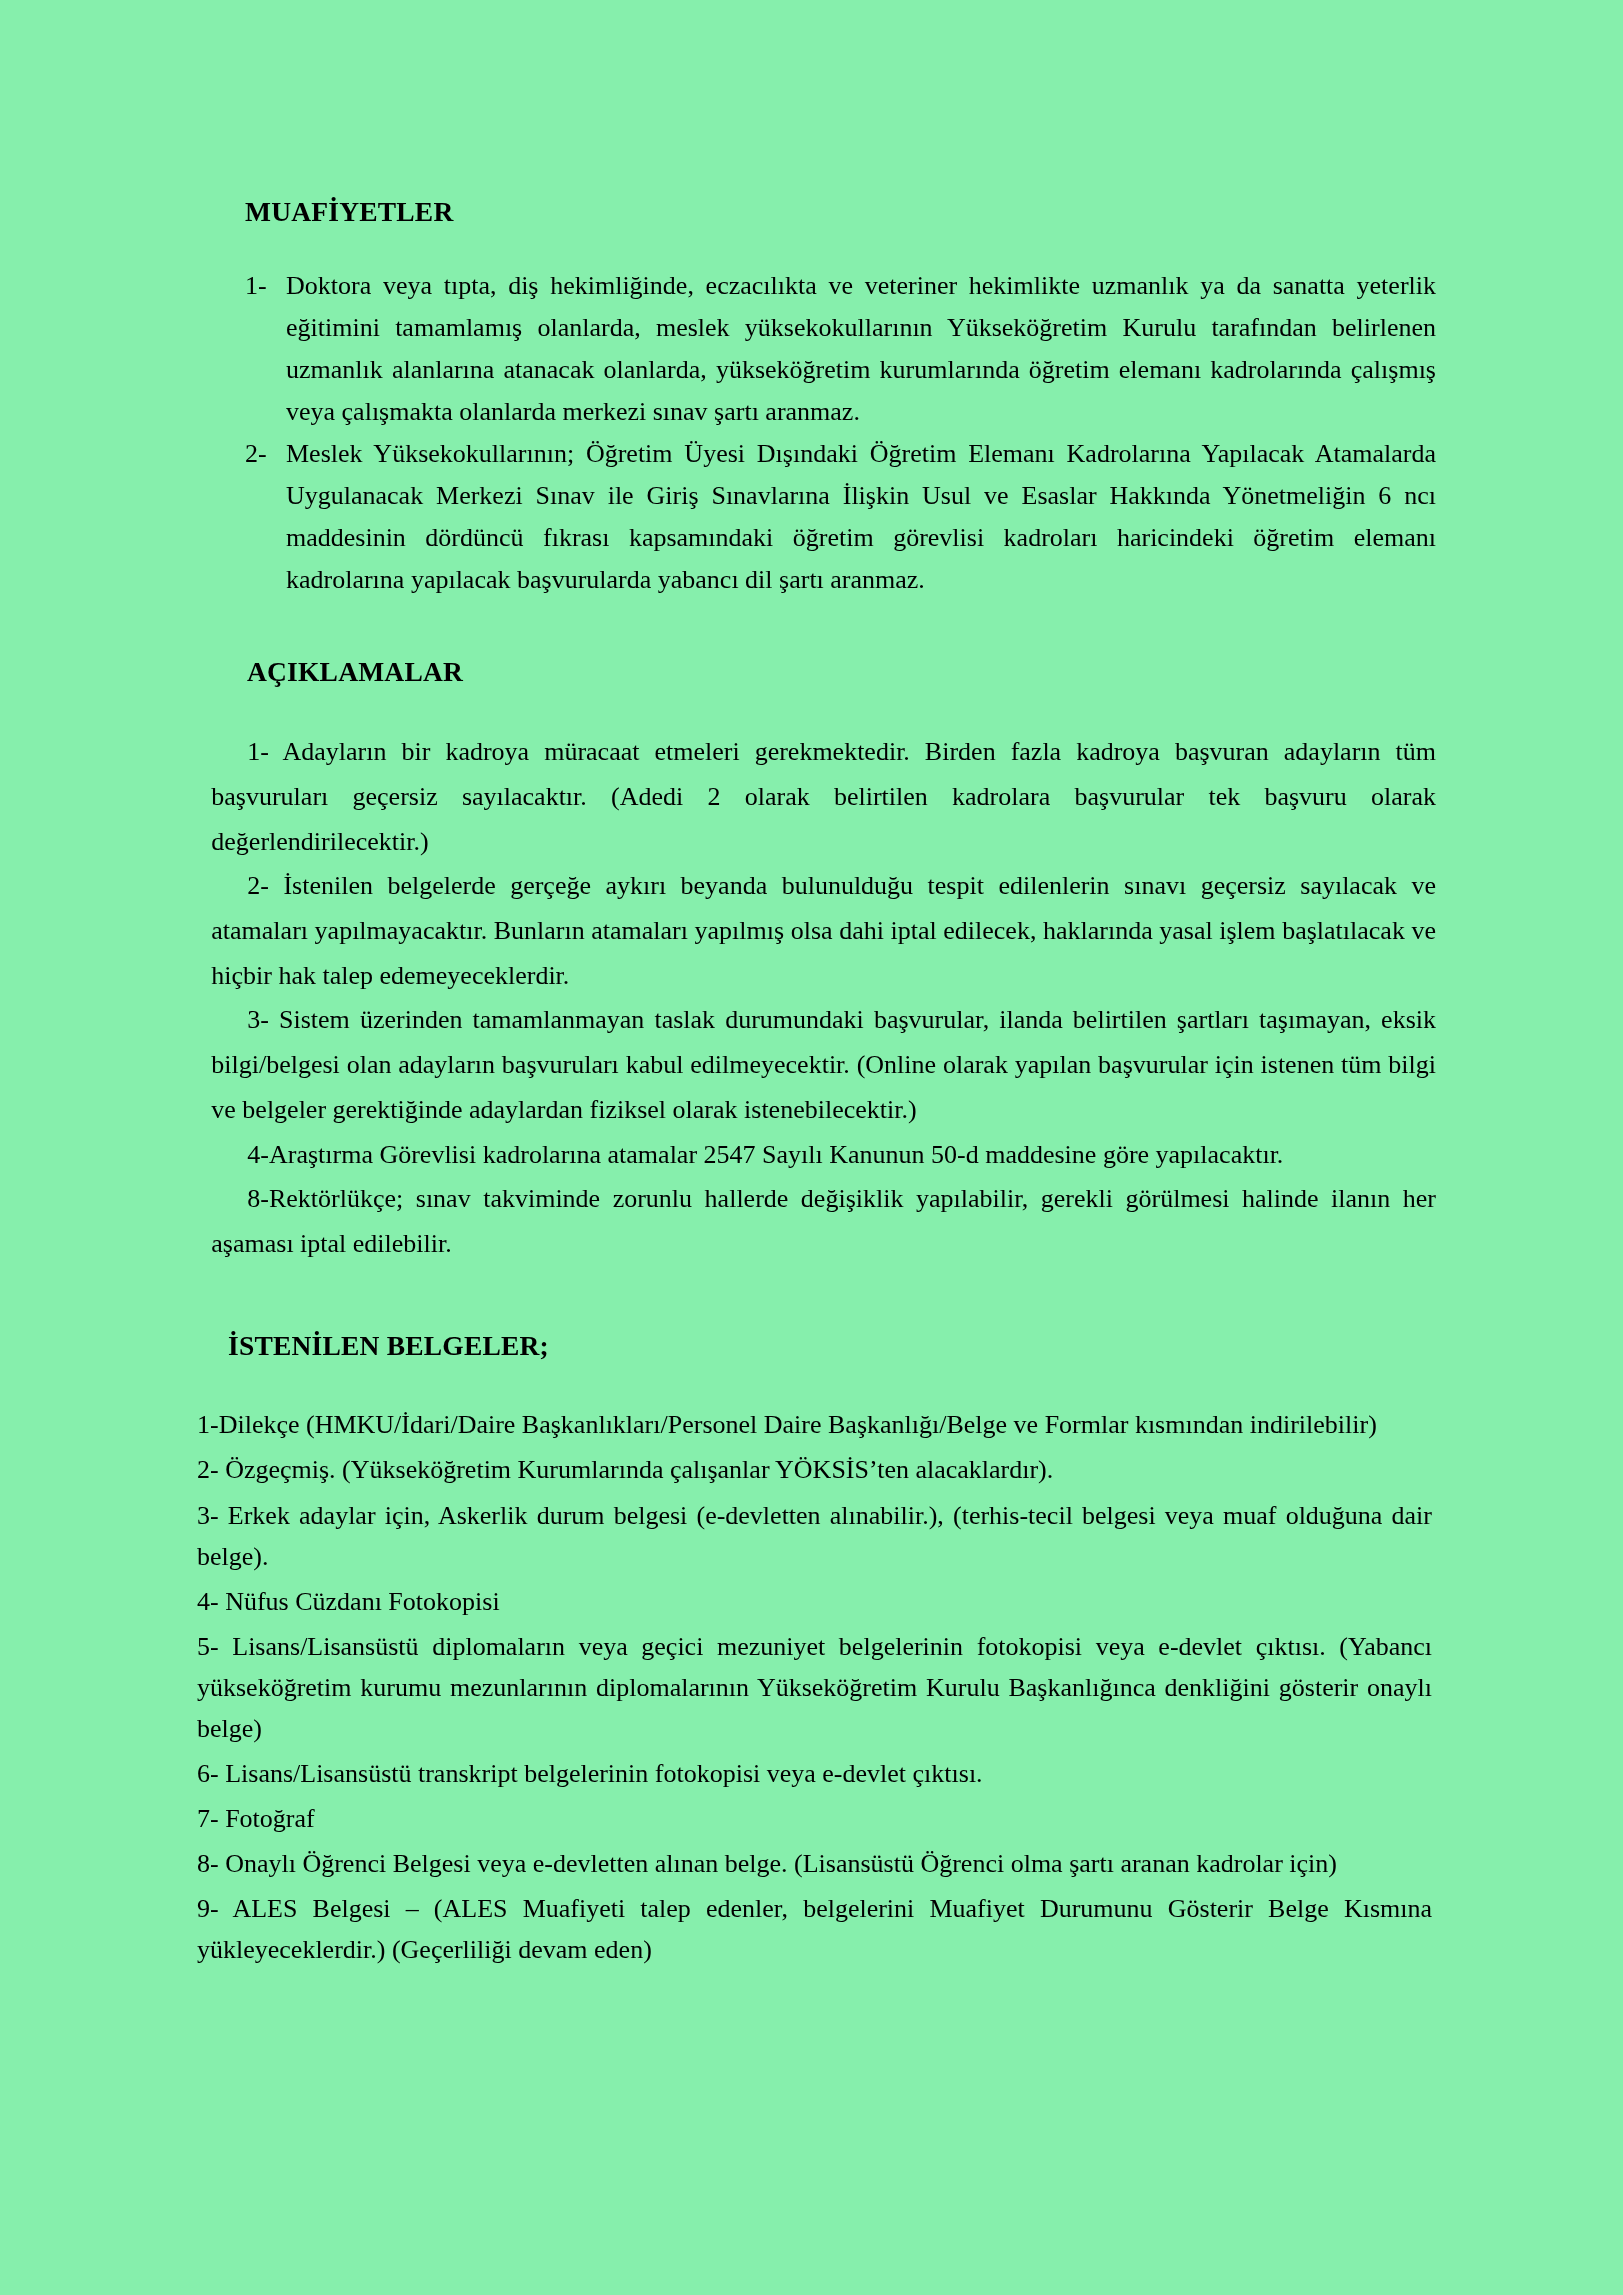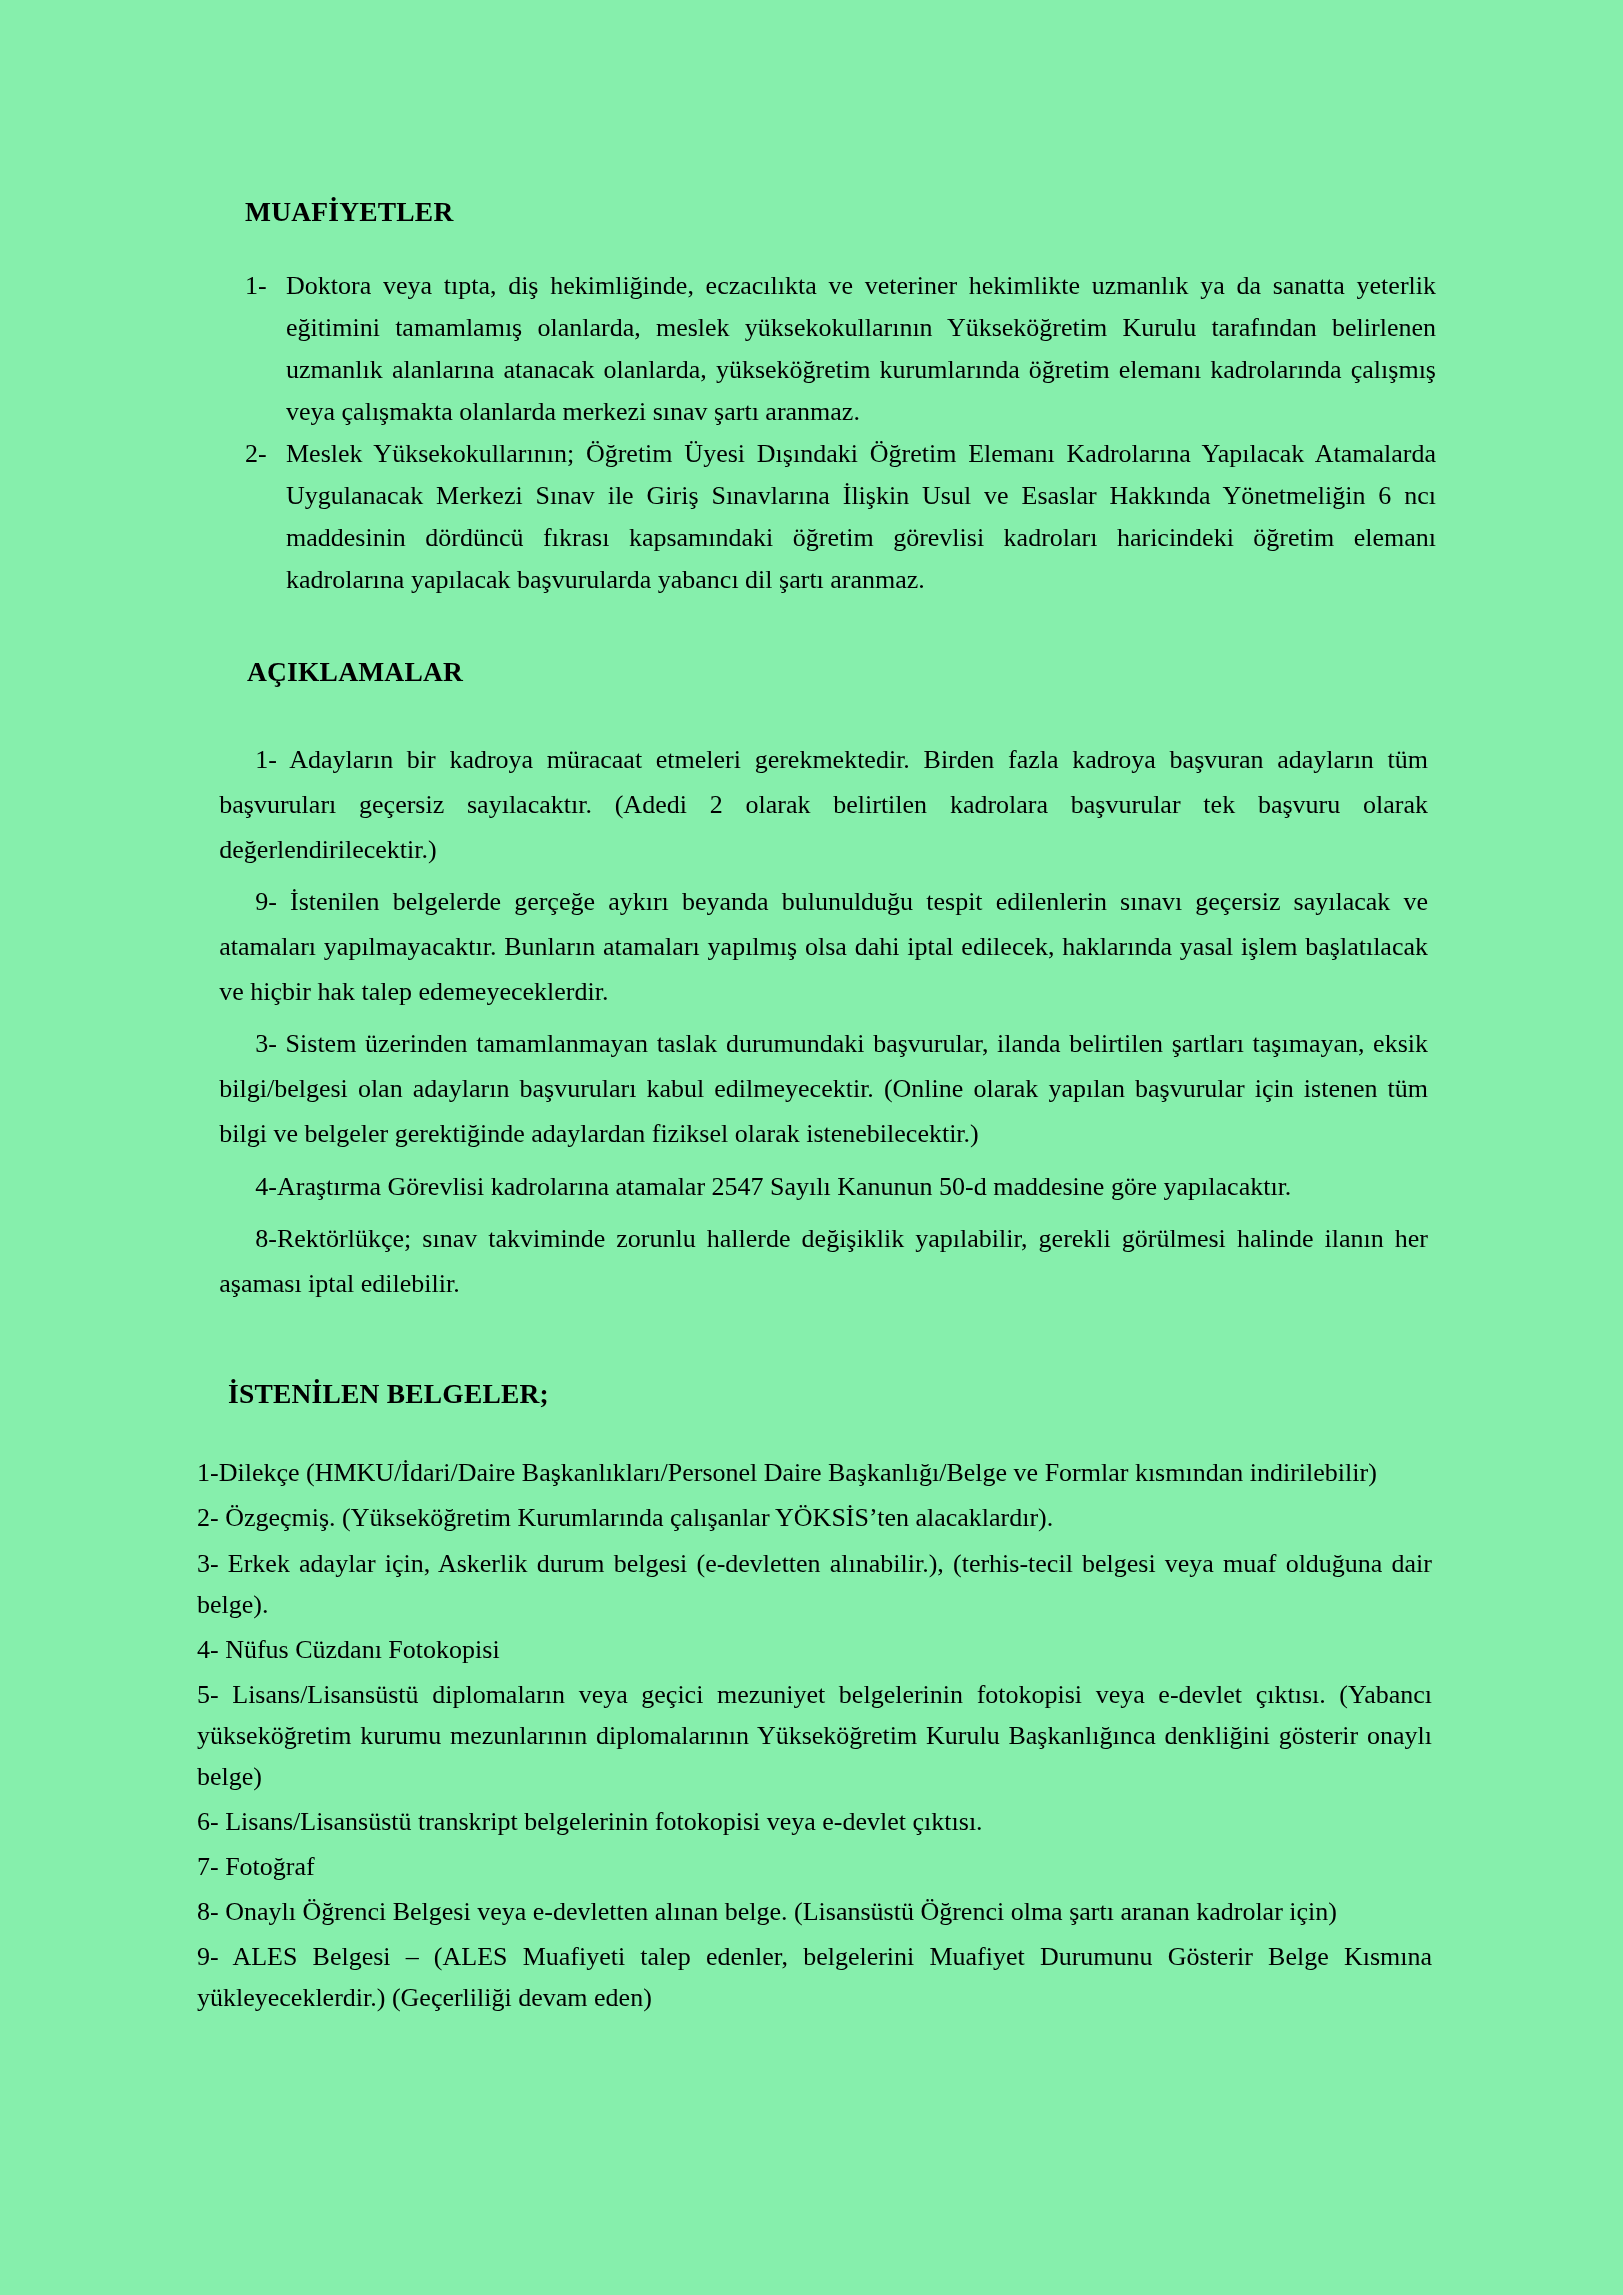--- a/index.html
+++ b/index.html
@@ -65,21 +65,21 @@
     text-align-last: left;
     hyphens: none;
   }
 
   
   .para {
     font-size: 26px;
     line-height: 1.72;
     text-align: justify;
     text-align-last: left;
-    margin: 8px;
+    margin: 0;
     text-indent: 36px;
     padding-left: 18.3px;
     padding-right: 0;
   }
   .para.first { padding-top: 43px; }
 
   
   .doc-list {
     margin: 0;
     padding: 0;
@@ -114,21 +114,21 @@
       <li>
         <span class="marker">2-</span>
         <span class="body">Meslek Yüksekokullarının; Öğretim Üyesi Dışındaki Öğretim Elemanı Kadrolarına Yapılacak Atamalarda Uygulanacak Merkezi Sınav ile Giriş Sınavlarına İlişkin Usul ve Esaslar Hakkında Yönetmeliğin 6 ncı maddesinin dördüncü fıkrası kapsamındaki öğretim görevlisi kadroları haricindeki öğretim elemanı kadrolarına yapılacak başvurularda yabancı dil şartı aranmaz.</span>
       </li>
     </ul>
 
     <h2 class="section-heading heading-aciklamalar">AÇIKLAMALAR</h2>
 
     <div>
       <p class="para first">1- Adayların bir kadroya müracaat etmeleri gerekmektedir. Birden fazla kadroya başvuran adayların tüm başvuruları geçersiz sayılacaktır. (Adedi 2 olarak belirtilen kadrolara başvurular tek başvuru olarak değerlendirilecektir.)</p>
-      <p class="para">9- İstenilen belgelerde gerçeğe aykırı beyanda bulunulduğu tespit edilenlerin sınavı geçersiz sayılacak ve atamaları yapılmayacaktır. Bunların atamaları yapılmış olsa dahi iptal edilecek, haklarında yasal işlem başlatılacak ve hiçbir hak talep edemeyeceklerdir.</p>
+      <p class="para">2- İstenilen belgelerde gerçeğe aykırı beyanda bulunulduğu tespit edilenlerin sınavı geçersiz sayılacak ve atamaları yapılmayacaktır. Bunların atamaları yapılmış olsa dahi iptal edilecek, haklarında yasal işlem başlatılacak ve hiçbir hak talep edemeyeceklerdir.</p>
       <p class="para">3- Sistem üzerinden tamamlanmayan taslak durumundaki başvurular, ilanda belirtilen şartları taşımayan, eksik bilgi/belgesi olan adayların başvuruları kabul edilmeyecektir. (Online olarak yapılan başvurular için istenen tüm bilgi ve belgeler gerektiğinde adaylardan fiziksel olarak istenebilecektir.)</p>
       <p class="para">4-Araştırma Görevlisi kadrolarına atamalar 2547 Sayılı Kanunun 50-d maddesine göre yapılacaktır.</p>
       <p class="para">8-Rektörlükçe; sınav takviminde zorunlu hallerde değişiklik yapılabilir, gerekli görülmesi halinde ilanın her aşaması iptal edilebilir.</p>
     </div>
 
     <h2 class="section-heading heading-belgeler">İSTENİLEN BELGELER;</h2>
 
     <ul class="doc-list">
       <li class="wide">1-Dilekçe (HMKU/İdari/Daire Başkanlıkları/Personel Daire Başkanlığı/Belge ve Formlar kısmından indirilebilir)</li>
       <li>2- Özgeçmiş. (Yükseköğretim Kurumlarında çalışanlar YÖKSİS’ten alacaklardır).</li>

